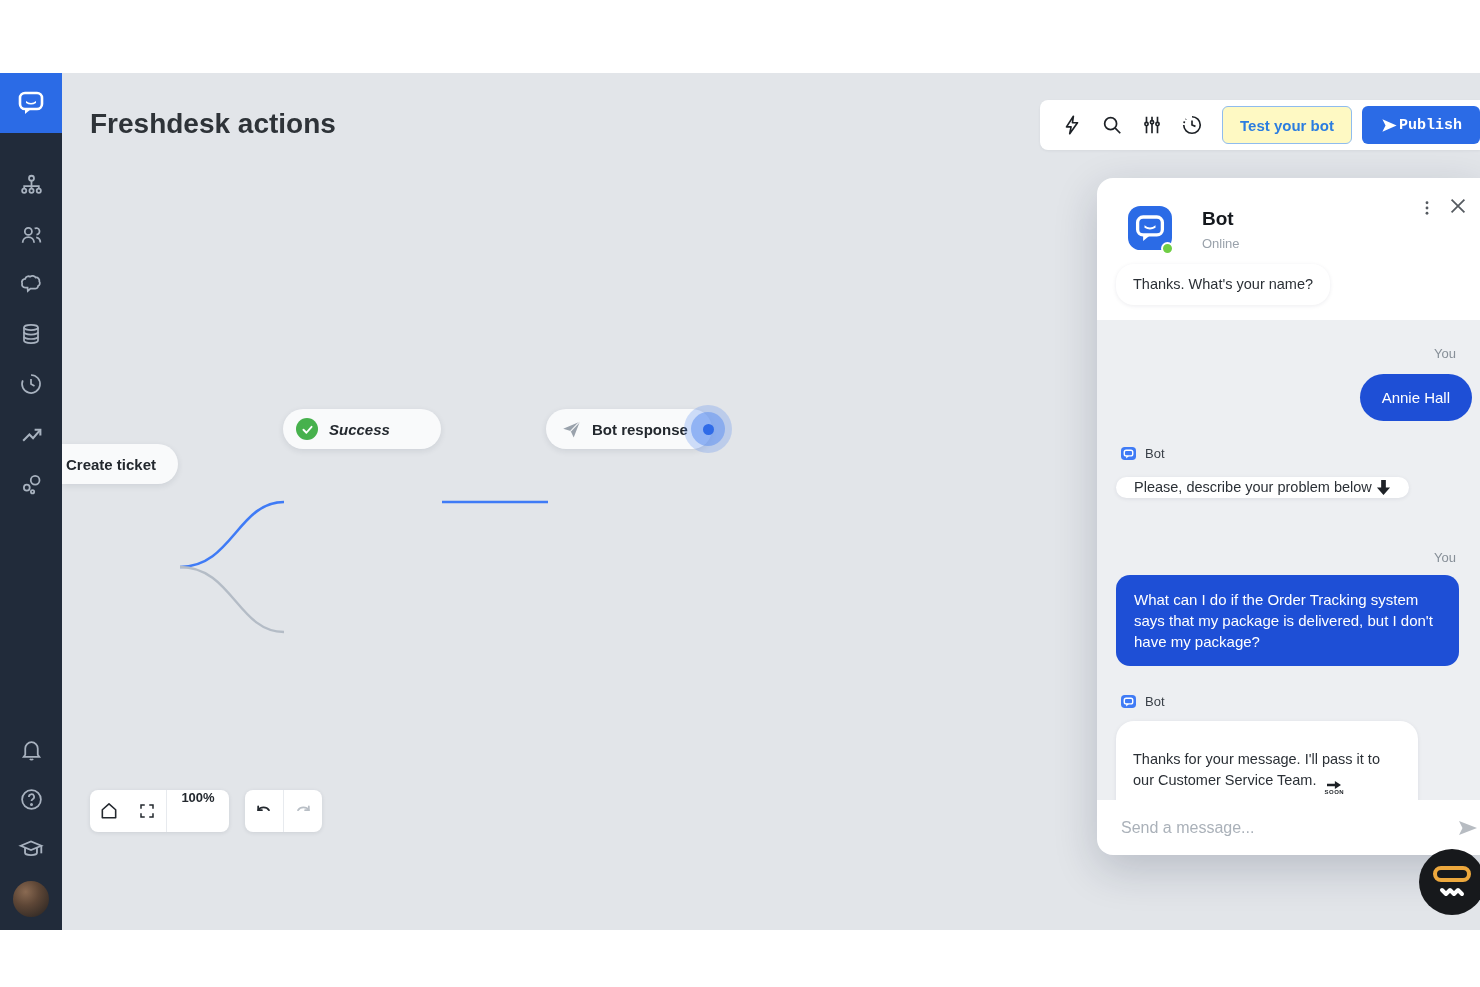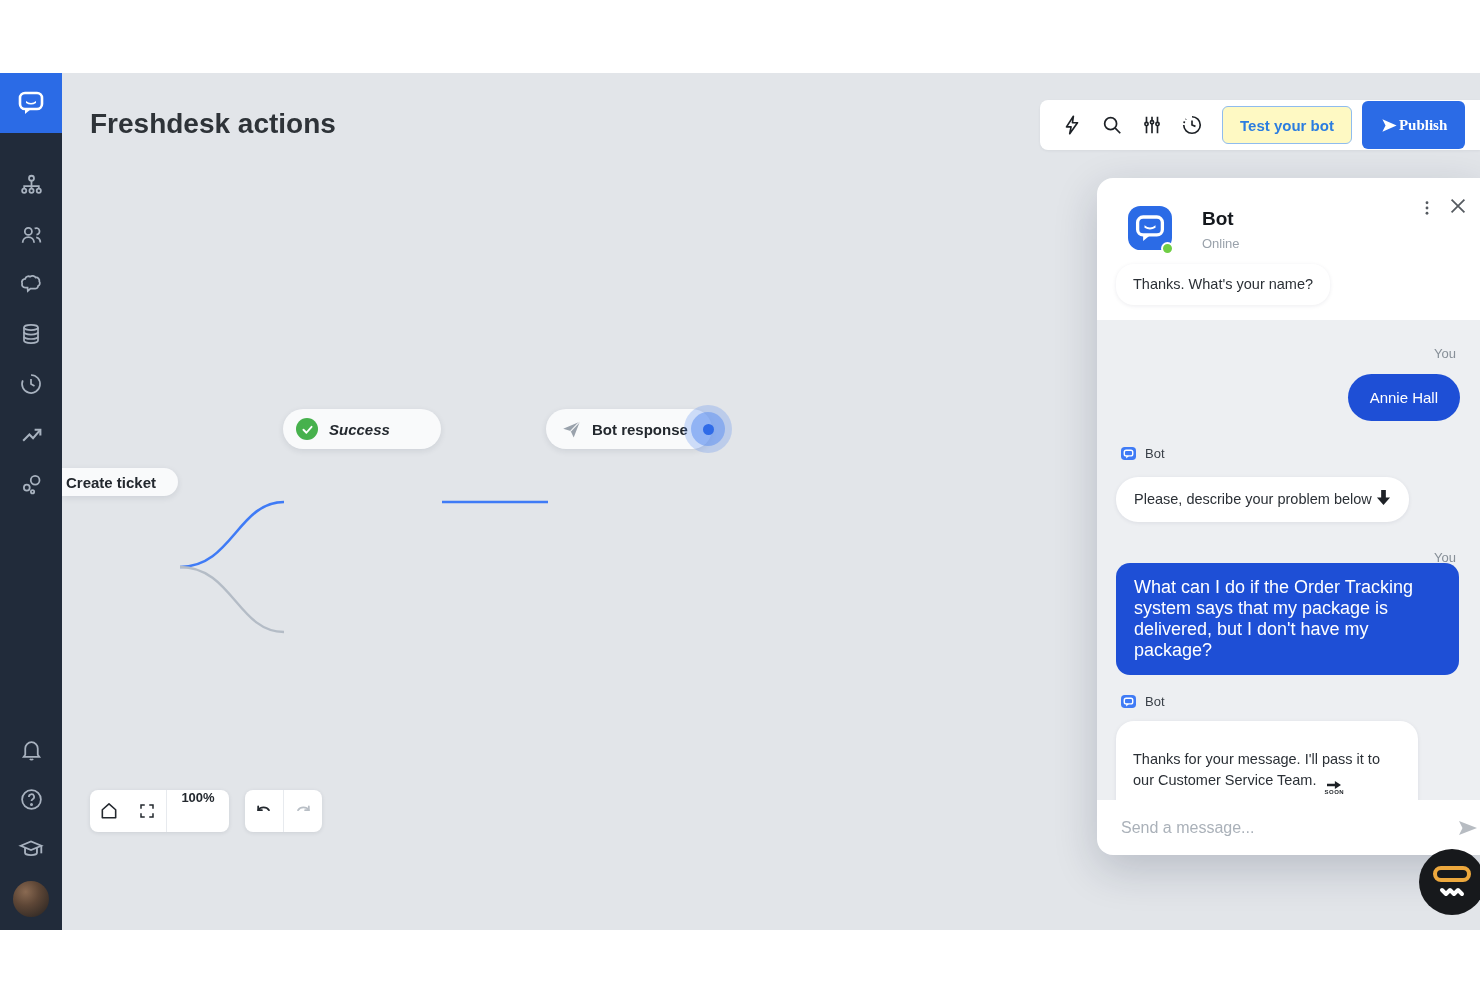--- a/index.html
+++ b/index.html
@@ -23,29 +23,29 @@
 
   
   .toolbar { position:absolute; left:1040px; top:100px; width:440px; height:50px; background:#fff;
     border-radius:8px 0 0 8px; display:flex; align-items:center; padding-left:12px; z-index:20;
     box-shadow:0 1px 3px rgba(20,30,50,0.06); }
   .tb-icon { width:40px; height:40px; display:flex; align-items:center; justify-content:center; color:#1d2126;
     background:none; border:0; cursor:pointer; }
   .btn-test { margin-left:10px; height:38px; padding:0 17px; background:#fef9c3; border:1px solid #8fbcee;
     border-radius:6px; color:#2b7de0; font-size:15px; font-weight:700; cursor:pointer;
     font-family:"Liberation Sans",sans-serif; }
-  .btn-publish { margin-left:10px; height:48px; padding:0 18px; background:#2b6be6; border:0; border-radius:6px;
+  .btn-publish { margin-left:10px; height:38px; padding:0 18px; background:#2b6be6; border:0; border-radius:6px;
     color:#fff; font-size:15px; font-weight:700; display:flex; align-items:center; cursor:pointer;
-    font-family:Liberation Serif, serif; }
+    font-family:Liberation Mono, monospace; }
 
   
   .edges { position:absolute; left:0; top:73px; width:1480px; height:857px; z-index:1; }
   .node { position:absolute; background:#f9fafb; box-shadow:0 2px 6px rgba(30,40,60,0.10);
     display:flex; align-items:center; font-size:15px; font-weight:700; color:#23282e; z-index:2; cursor:pointer; }
-  .node-create { left:62px; top:468px; width:116px; height:28px; border-radius:0 22px 22px 0; padding-left:4px; }
+  .node-create { left:62px; top:444px; width:116px; height:40px; border-radius:0 22px 22px 0; padding-left:4px; }
   .node-success { left:283px; top:409px; width:158px; height:40px; border-radius:20px; padding-left:13px; gap:11px;font-style:italic; }
   .node-failure { left:283px; top:539px; width:158px; height:40px; border-radius:20px; padding-left:13px; gap:11px; }
   .node-response { left:546px; top:409px; width:166px; height:40px; border-radius:20px; padding-left:15px; gap:10px; }
   .stat-circle { width:22px; height:22px; border-radius:50%; display:flex; align-items:center; justify-content:center; flex:0 0 auto; }
   .stat-green { background:#47b14d; } .stat-red { background:#df5244; }
   .handle-outer { position:absolute; left:684px; top:405px; width:48px; height:48px; border-radius:50%;
     background:rgba(77,130,240,0.25); display:flex; align-items:center; justify-content:center; z-index:3; cursor:pointer; }
   .handle-mid { width:34px; height:34px; border-radius:50%; background:rgba(96,145,240,0.55);
     display:flex; align-items:center; justify-content:center; }
   .handle-dot { width:11px; height:11px; border-radius:50%; background:#2f6be8; }
@@ -77,25 +77,25 @@
     justify-content:center; background:none; border:0; color:#555a60; cursor:pointer; }
 
   .bubble { position:absolute; font-size:14.5px; line-height:21px; }
   .b-white { background:#fff; color:#2b3036; box-shadow:0 1px 4px rgba(20,30,60,0.08); }
   .b-blue  { background:#1e4fd6; color:#fff; }
   .lbl { position:absolute; font-size:13px; color:#878f98; }
   .lbl-bot { display:flex; align-items:center; gap:9px; color:#3a4048; }
 
   .m0 { left:19px; top:86px;  border-radius:18px; padding:10px 17px; }
   .y1 { right:24px; top:168px; }
-  .m1 { right:20px; top:196px; border-radius:24px; padding:13px 22px; font-size:15px; }
+  .m1 { right:8px; top:196px; border-radius:24px; padding:13px 22px; font-size:15px; }
   .bl2 { left:24px; top:268px; }
-  .m2 { left:19px; top:299px; border-radius:22px; padding:12px 18px; display:flex; gap:4px; }
+  .m2 { left:19px; top:299px; border-radius:22px; padding:0 18px; display:flex; align-items:center; gap:4px; }
   .y3 { right:24px; top:372px; }
-  .m3 { right:21px; top:385px; width:343px; border-radius:14px; padding:14px 18px; font-size:18px; }
+  .m3 { right:21px; top:397px; width:343px; border-radius:14px; padding:14px 18px; font-size:15px; }
   .bl4 { left:24px; top:516px; }
   .m4 { left:19px; top:543px; width:302px; border-radius:18px; padding:28px 17px; }
   .soon { display:inline-flex; flex-direction:column; align-items:center; vertical-align:-4px; margin-left:4px; line-height:1; }
   .soon small { font-size:6px; font-weight:700; letter-spacing:0.5px; color:#1d2126; }
 
   .chat-input { position:absolute; left:12px; top:622px; width:383px; height:55px; background:#fff;
     border-radius:0 0 0 16px; display:flex; align-items:center; padding:0 12px; }
   .chat-input input { flex:1; border:0; outline:none; font-size:16px; color:#3a4048; background:transparent;
     font-family:"Liberation Sans",sans-serif; }
   .chat-input input::placeholder { color:#aab1b9; }

